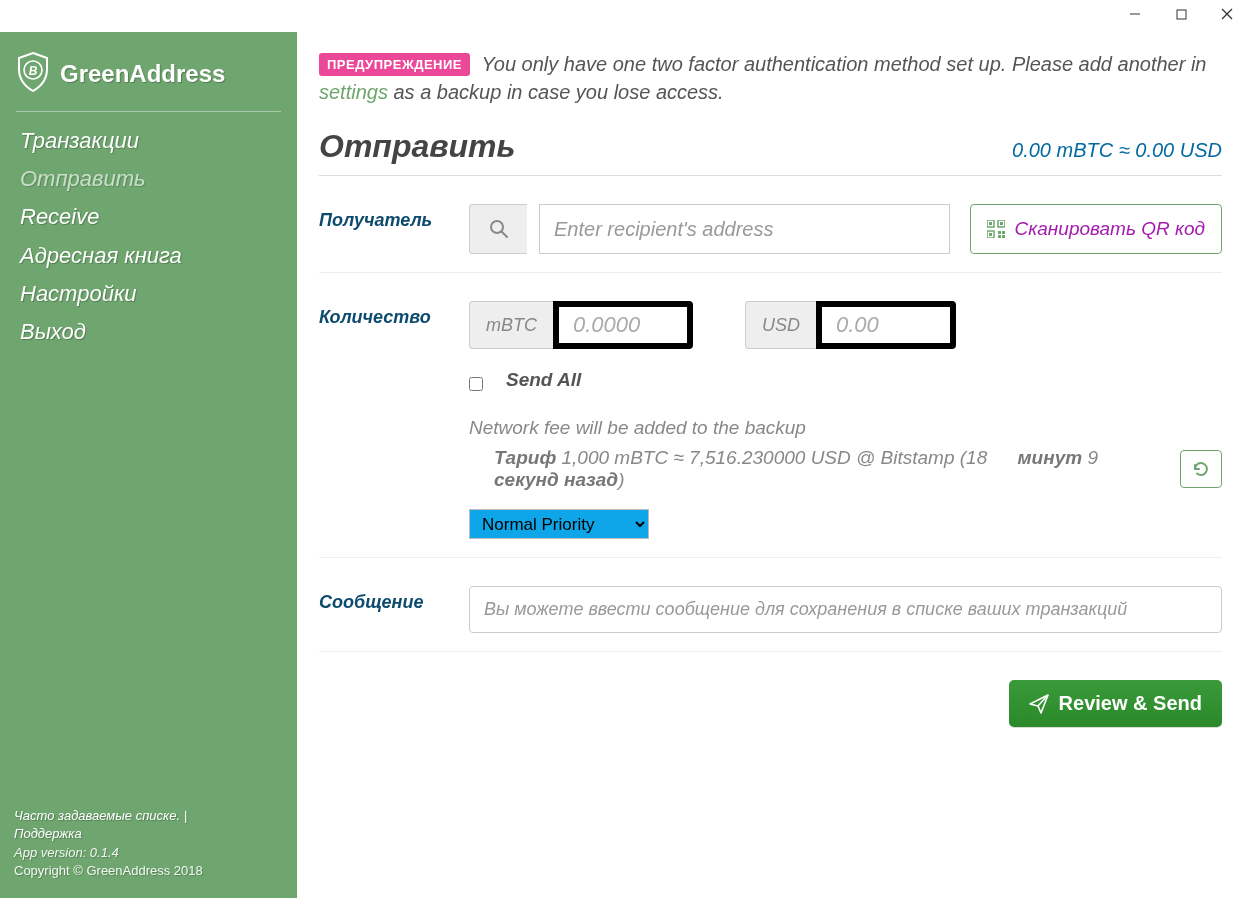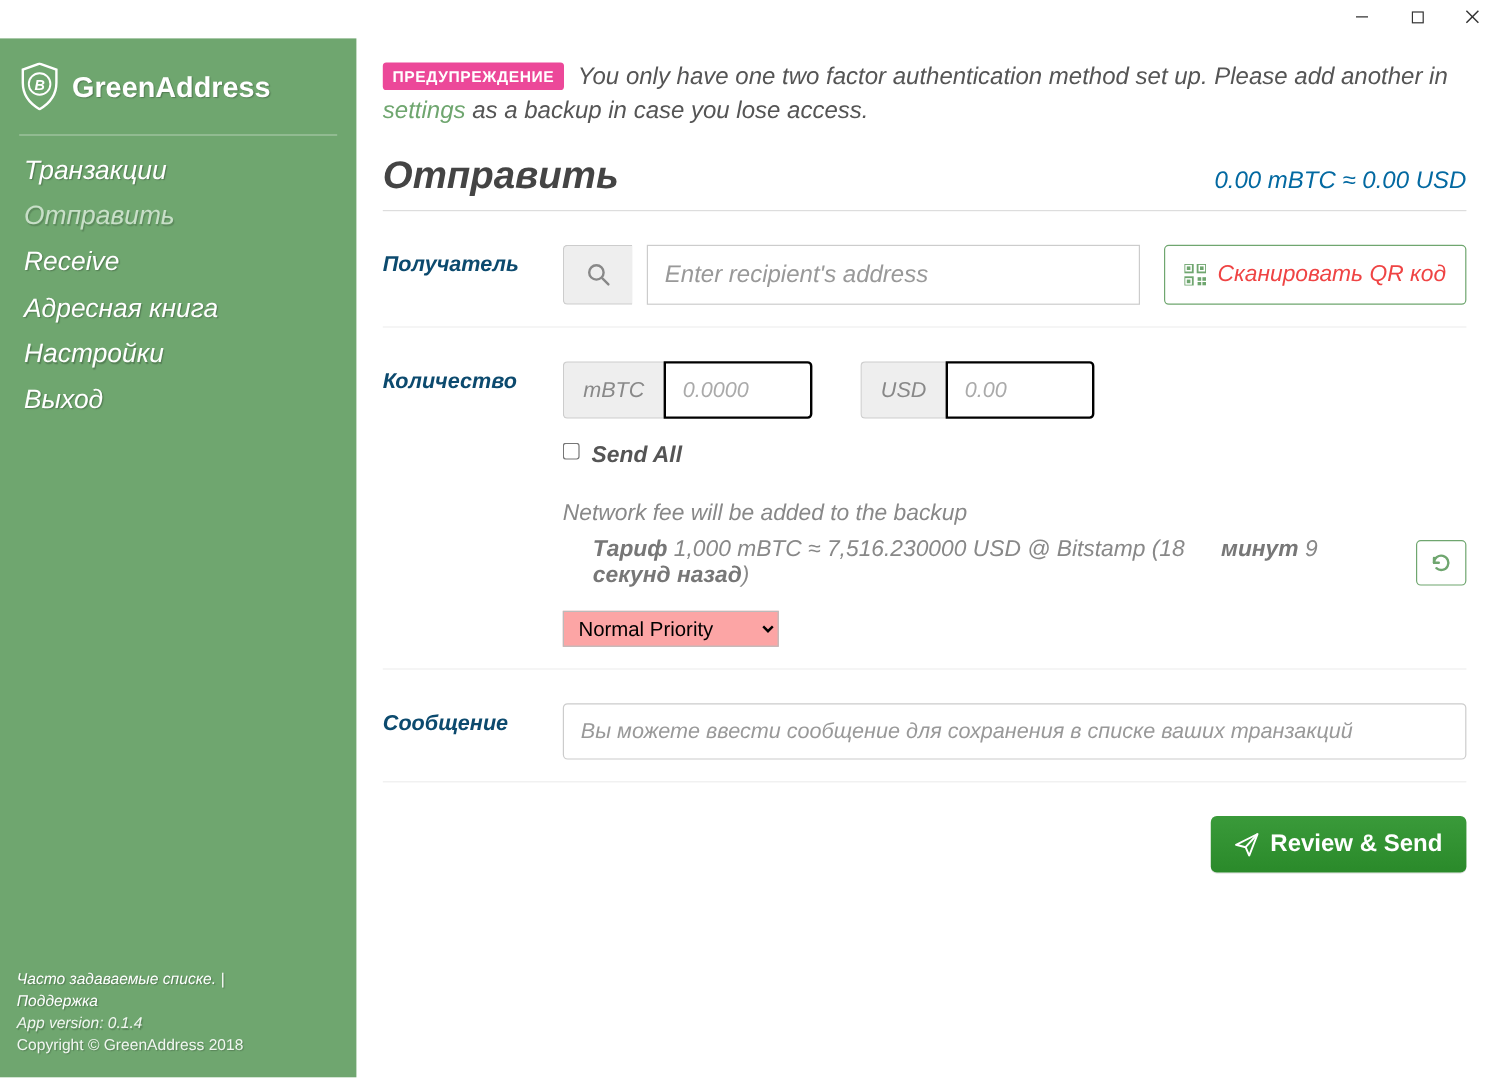--- a/index.html
+++ b/index.html
@@ -187,68 +187,68 @@
     border: 1px solid #ccc;
     padding: 0 14px;
     font-size: 20px;
     font-style: italic;
     color: #333;
     outline: none;
   }
   .recipient-input::placeholder { color: #999; }
   .qr-btn {
     border: 1px solid #6fa66f;
-    color: #ef4444;
+    color: #a21caf;
     background: #fff;
     height: 50px;
     padding: 0 16px;
     display: flex;
     align-items: center;
     gap: 10px;
     font-size: 19px;
     font-style: italic;
     margin-left: 8px;
     cursor: pointer;
     border-radius: 4px;
     white-space: nowrap;
   }
 
   
-  .amount-row { display: flex; gap: 40px; margin-bottom: 20px; flex-wrap: wrap; }
+  .amount-row { display: flex; gap: 52px; margin-bottom: 20px; flex-wrap: wrap; }
   .unit-input {
     display: flex;
     height: 48px;
   }
   .unit-label {
     background: #eee;
     border: 1px solid #ccc;
     border-right: none;
     padding: 0 16px;
     display: flex;
     align-items: center;
     font-style: italic;
     color: #888;
     font-size: 18px;
     border-radius: 4px 0 0 4px;
   }
   .unit-field {
-    border: 2px solid #000000;
-    width: 124px;
+    border: 6px solid #000000;
+    width: 140px;
     padding: 0 14px;
-    font-size: 18px;
+    font-size: 22px;
     font-style: italic;
     outline: none;
     border-radius: 0 4px 4px 0;
   }
   .unit-field::placeholder { color: #aaa; }
 
   .sendall-row {
     display: flex;
-    align-items: flex-start;
-    gap: 10px;
+    align-items: flex-end;
+    gap: 23px;
     margin-bottom: 26px;
   }
   .sendall-row label {
     font-style: italic;
     font-weight: 600;
     font-size: 19px;
     color: #555;
   }
   .sendall-row input[type=checkbox]{
     width:14px; height:14px;
@@ -285,21 +285,21 @@
     border-radius: 4px;
     cursor: pointer;
     font-size: 16px;
     flex-shrink: 0;
   }
 
   .priority-select {
     width: 180px;
     height: 30px;
     border: 1px solid #bbb;
-    background: #fca5a5;
+    background: #0ea5e9;
     font-size: 17px;
     padding: 0 8px;
   }
 
   .message-input {
     width: 100%;
     height: 47px;
     border: 1px solid #ccc;
     border-radius: 4px;
     padding: 0 14px;

